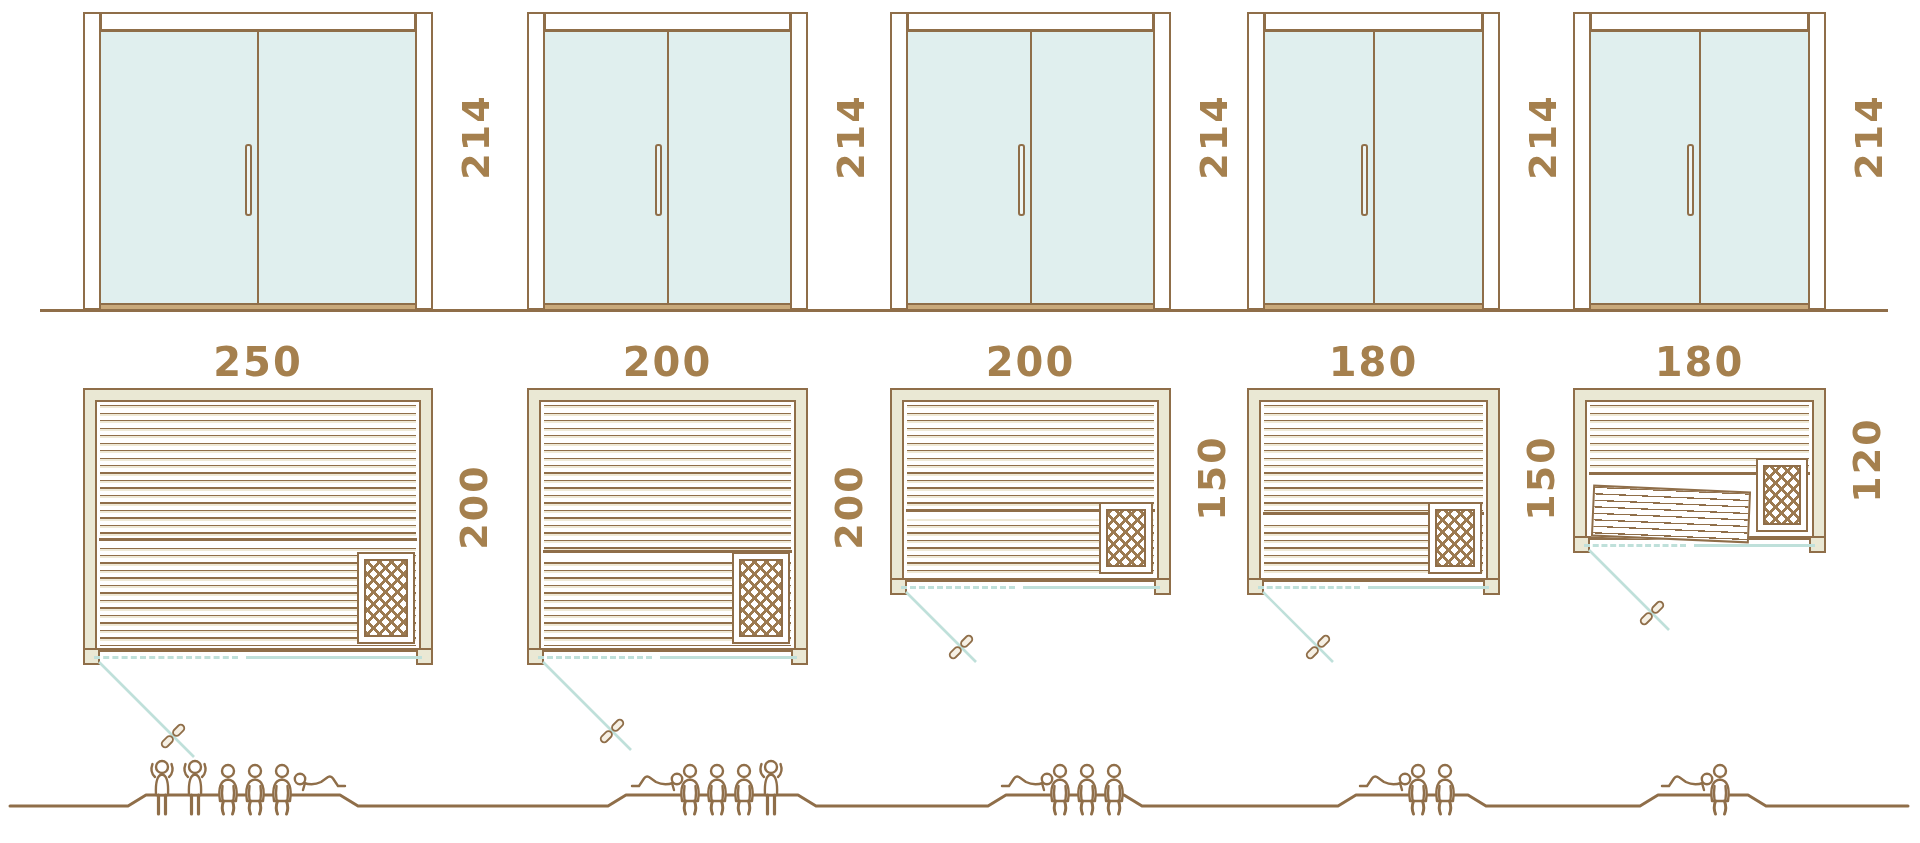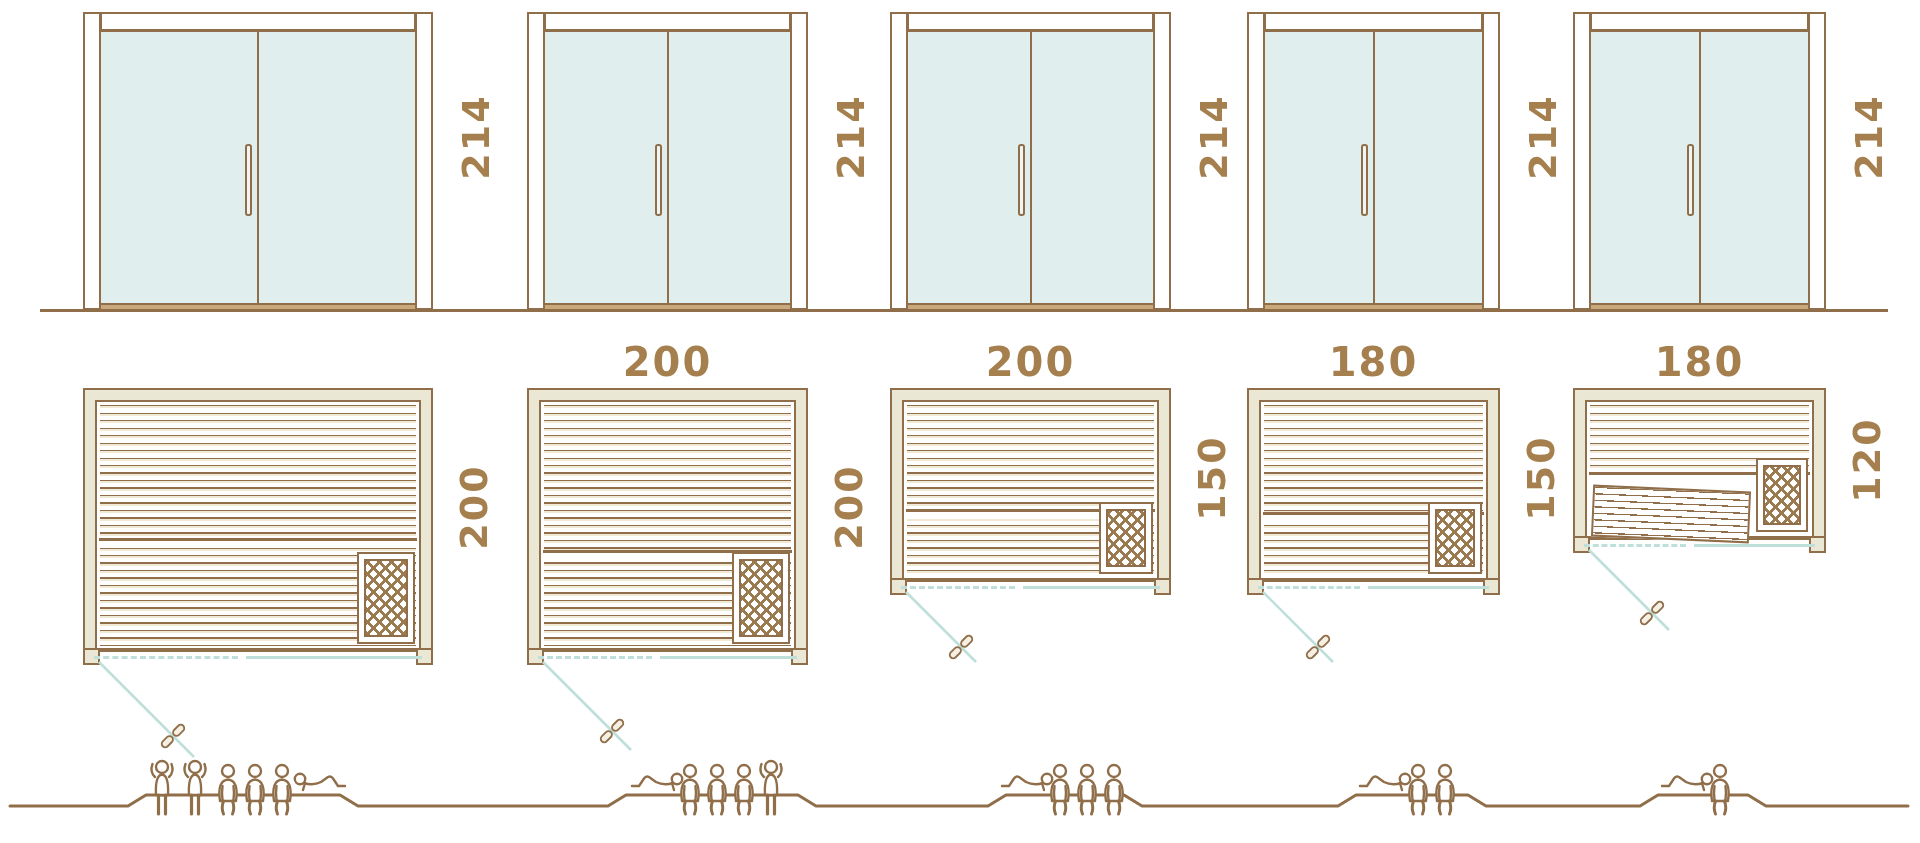--- a/index.html
+++ b/index.html
@@ -79,20 +79,21 @@
       <div class="door-header"></div>
       <div class="door-glass">
         <div class="door-divider"></div>
         <div class="door-handle"></div>
       </div>
       <div class="door-sill"></div>
       <div class="dim-v" style="top:103px">214</div>
     </div>
     <div class="floor-line"></div>
     <div class="plan" style="top:388px;height:264px">
+      <div class="dim-top">250</div>
       <div class="dim-v" style="top:95px">200</div>
       <div class="interior">
         <div class="slats"></div>
         <div class="bench-edge" style="top:136px"></div>
         <div class="heater" style="width:58px;height:92px">
             <div class="heater-core"></div>
           </div>
       </div>
       <div class="post pl2"></div>
       <div class="post pr2"></div>

